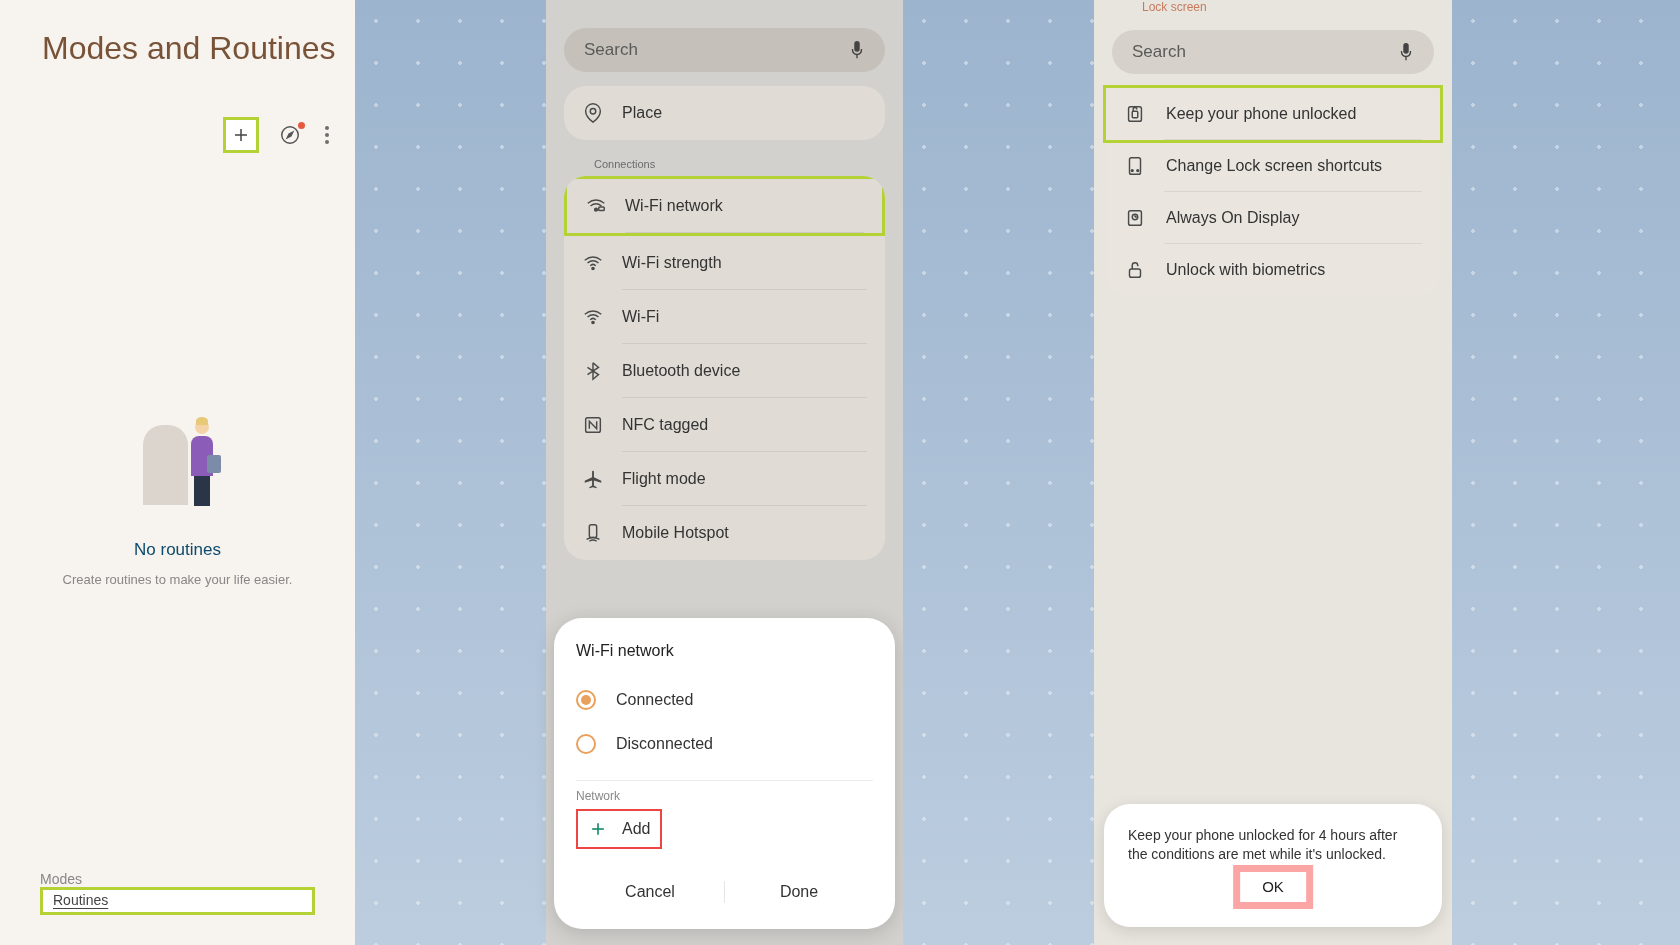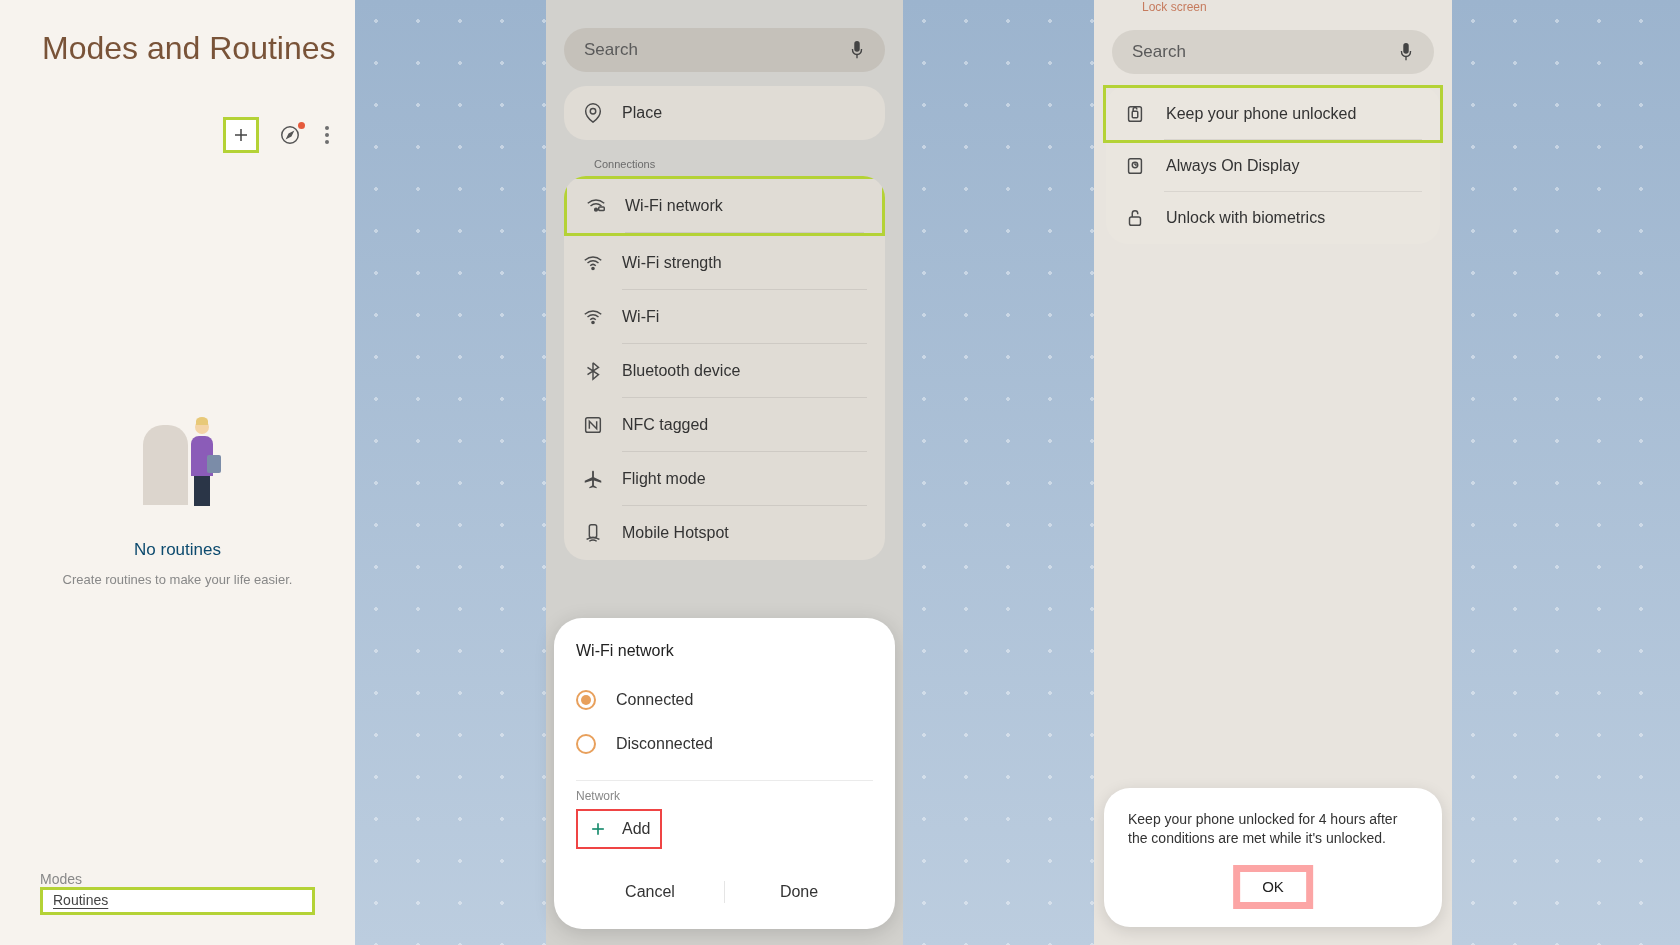--- a/index.html
+++ b/index.html
@@ -78,21 +78,21 @@
     .panel3 { width: 358px; height: 100%; position: relative; background: #e8e4de; }
     .p3-top-label { font-size: 12px; color: #c67b5e; padding: 0px 48px 8px; }
     .p3-search-bar { margin: 8px 18px 0; background: #d6d2cb; border-radius: 24px; height: 44px; display: flex; align-items: center; padding: 0 20px; justify-content: space-between; }
     .p3-card { margin: 14px 12px 0; background: #eae6df; border-radius: 22px; }
     .p3-row { display: flex; align-items: center; padding: 15px 18px; gap: 20px; position: relative; }
     .p3-row:not(:last-child)::after { content: ''; position: absolute; bottom: 0; left: 58px; right: 18px; height: 1px; background: rgba(0,0,0,0.07); }
     
     .p3-highlight { border: 3px solid #b4d236; border-radius: 0; margin: -3px; }
     
     .toast { position: absolute; bottom: 18px; left: 10px; right: 10px; background: #fff; border-radius: 26px; padding: 22px 24px 18px; box-shadow: 0 4px 16px rgba(0,0,0,0.12); }
-    .toast-text { font-size: 14px; color: #333; line-height: 1.4; margin-bottom: 16px; }
+    .toast-text { font-size: 14px; color: #333; line-height: 1.4; }
     .toast-ok { text-align: center; display: inline-block; left: 50%; position: relative; transform: translateX(-50%); border: 7px solid #fca5a5; padding: 6px 22px; }
     .toast-ok-text { font-size: 15px; font-weight: 500; color: #222; }
   </style>
 </head>
 <body>
 
 <div class="panel1">
   <div class="p1-title">Modes and Routines</div>
   <div class="p1-toolbar">
     <div class="p1-add-btn">
@@ -284,20 +284,30 @@
             <rect x="5" y="4" width="14" height="16" rx="2"></rect>
             <rect x="9" y="9" width="6" height="7" rx="1"></rect>
             <path d="M10 9 L10 7 Q10 5 12 5 Q14 5 14 7"></path>
           </svg>
         </div>
       <span class="card-label">Keep your phone unlocked</span>
     </div>
     <div class="p3-row">
       <div class="card-icon">
           <svg viewBox="0 0 24 24" fill="none" stroke="#4a4a4a" stroke-width="1.6">
+            <rect x="6" y="3" width="12" height="18" rx="2"></rect>
+            <circle cx="9" cy="17" r="1" fill="#4a4a4a"></circle>
+            <circle cx="15" cy="17" r="1" fill="#4a4a4a"></circle>
+          </svg>
+        </div>
+      <span class="card-label">Change Lock screen shortcuts</span>
+    </div>
+    <div class="p3-row">
+      <div class="card-icon">
+          <svg viewBox="0 0 24 24" fill="none" stroke="#4a4a4a" stroke-width="1.6">
             <rect x="5" y="4" width="14" height="16" rx="2"></rect>
             <circle cx="12" cy="11" r="3"></circle>
             <line x1="12" y1="9" x2="12" y2="11"></line>
             <line x1="12" y1="11" x2="14" y2="11"></line>
           </svg>
         </div>
       <span class="card-label">Always On Display</span>
     </div>
     <div class="p3-row">
       <div class="card-icon">

